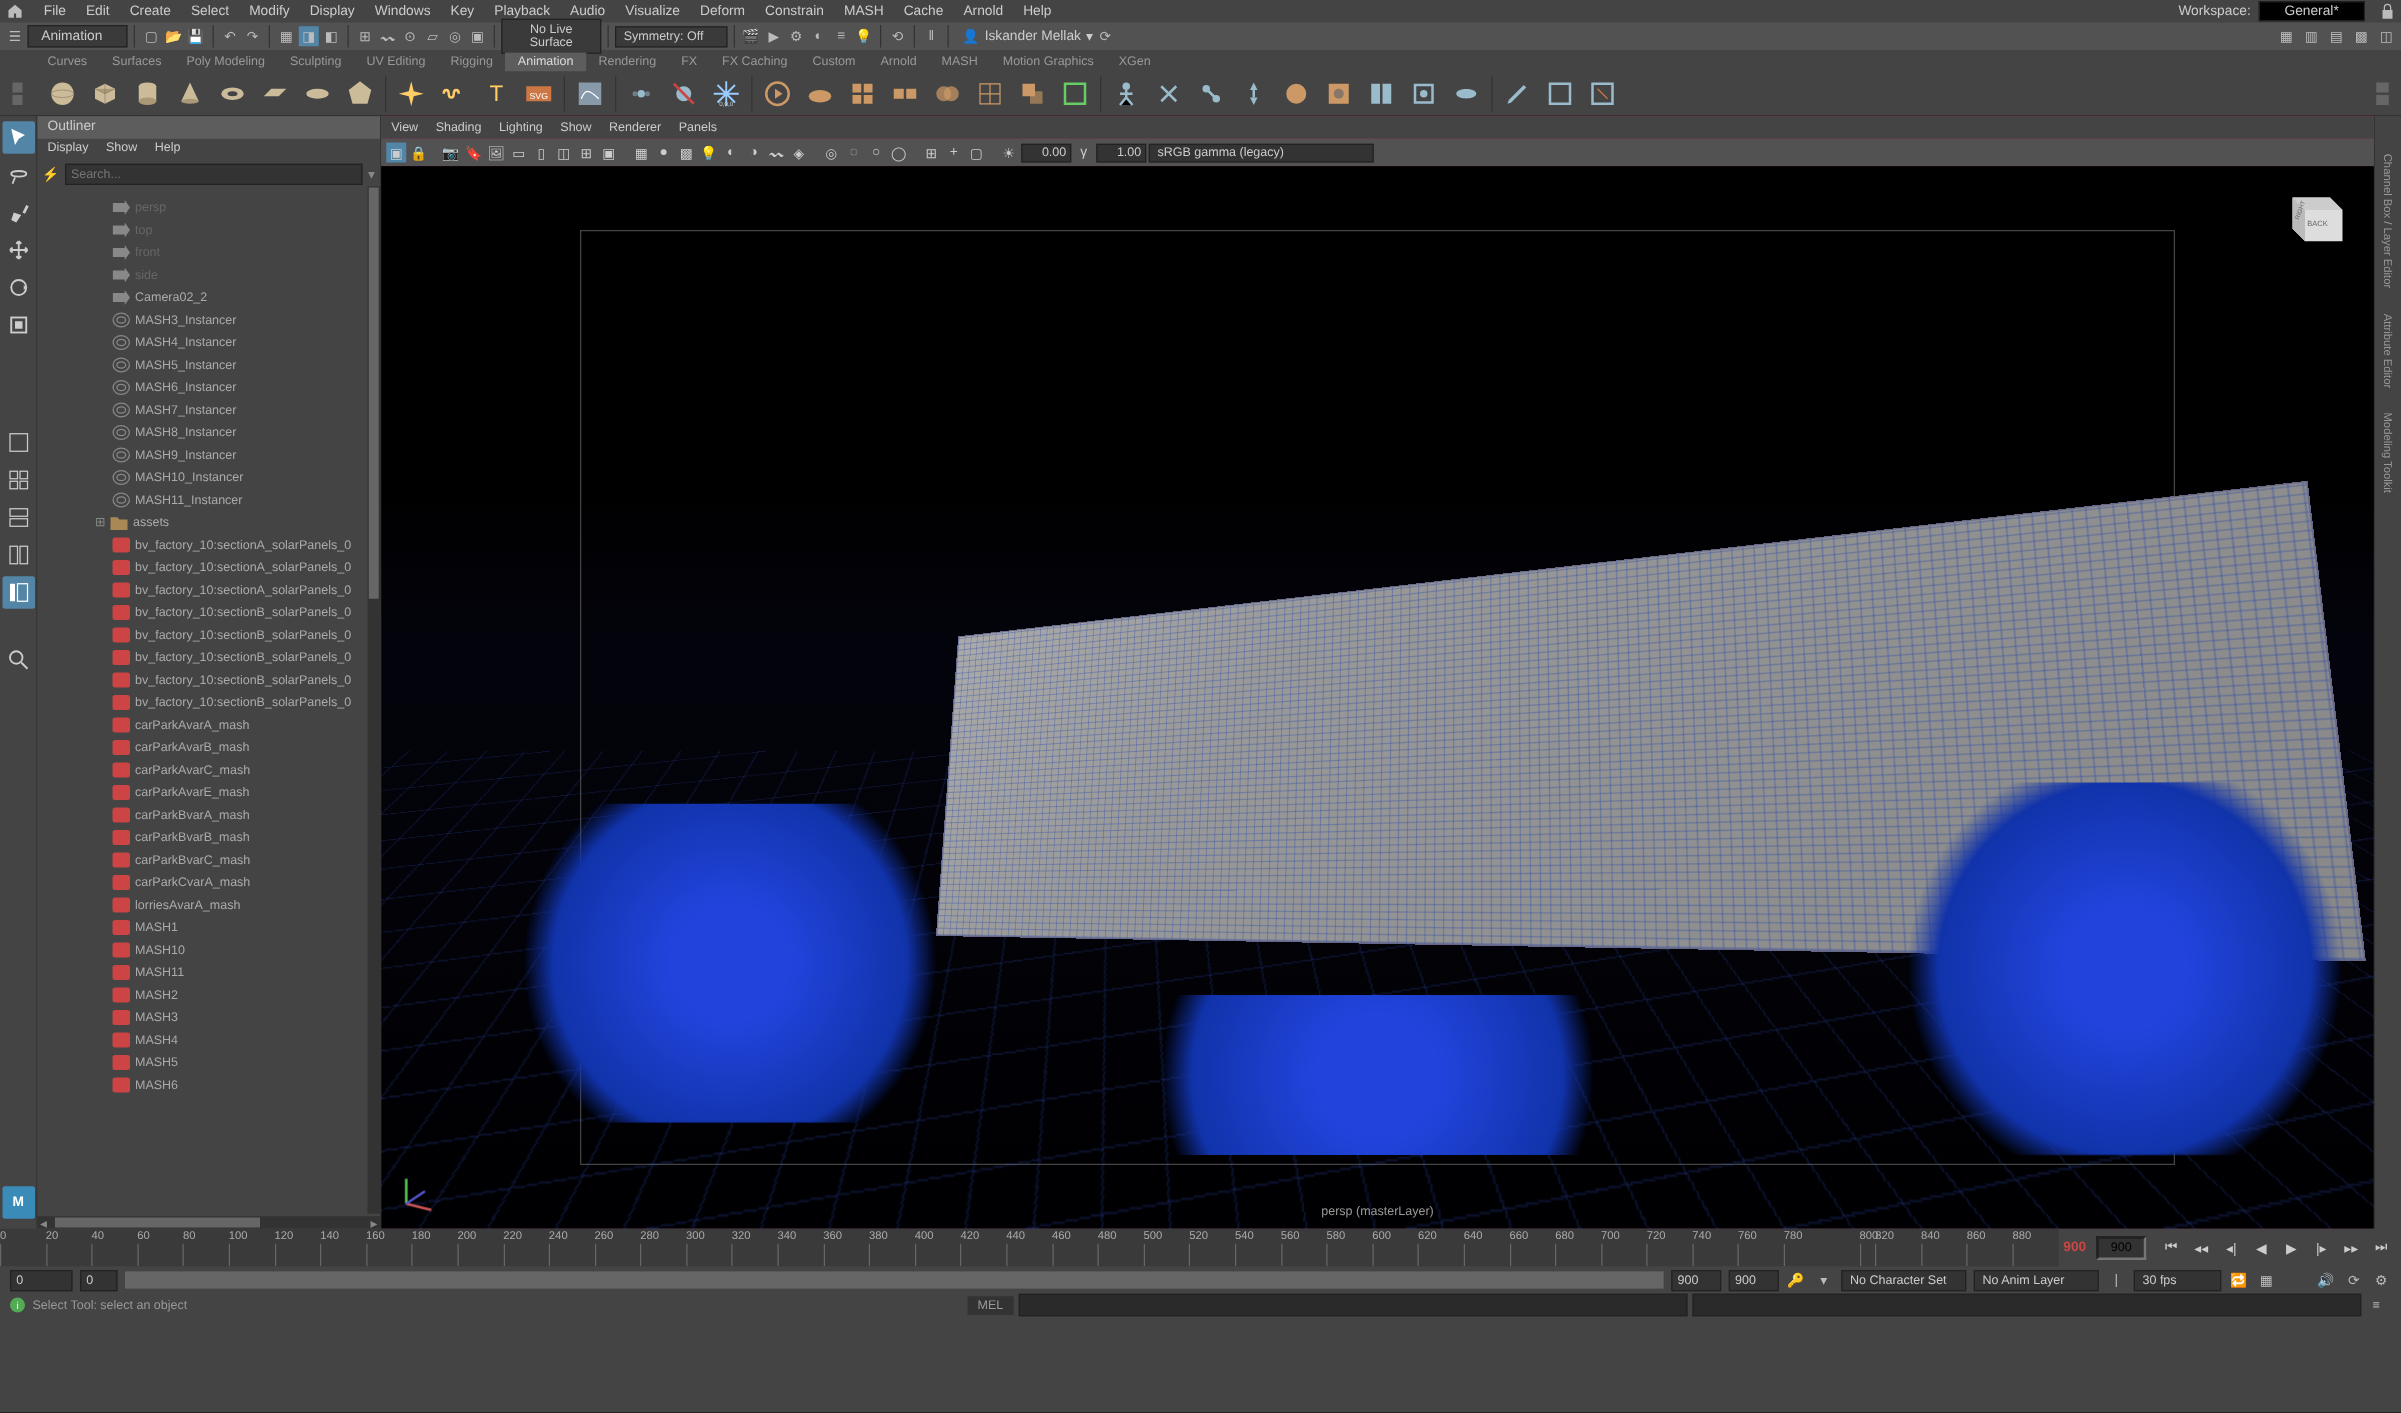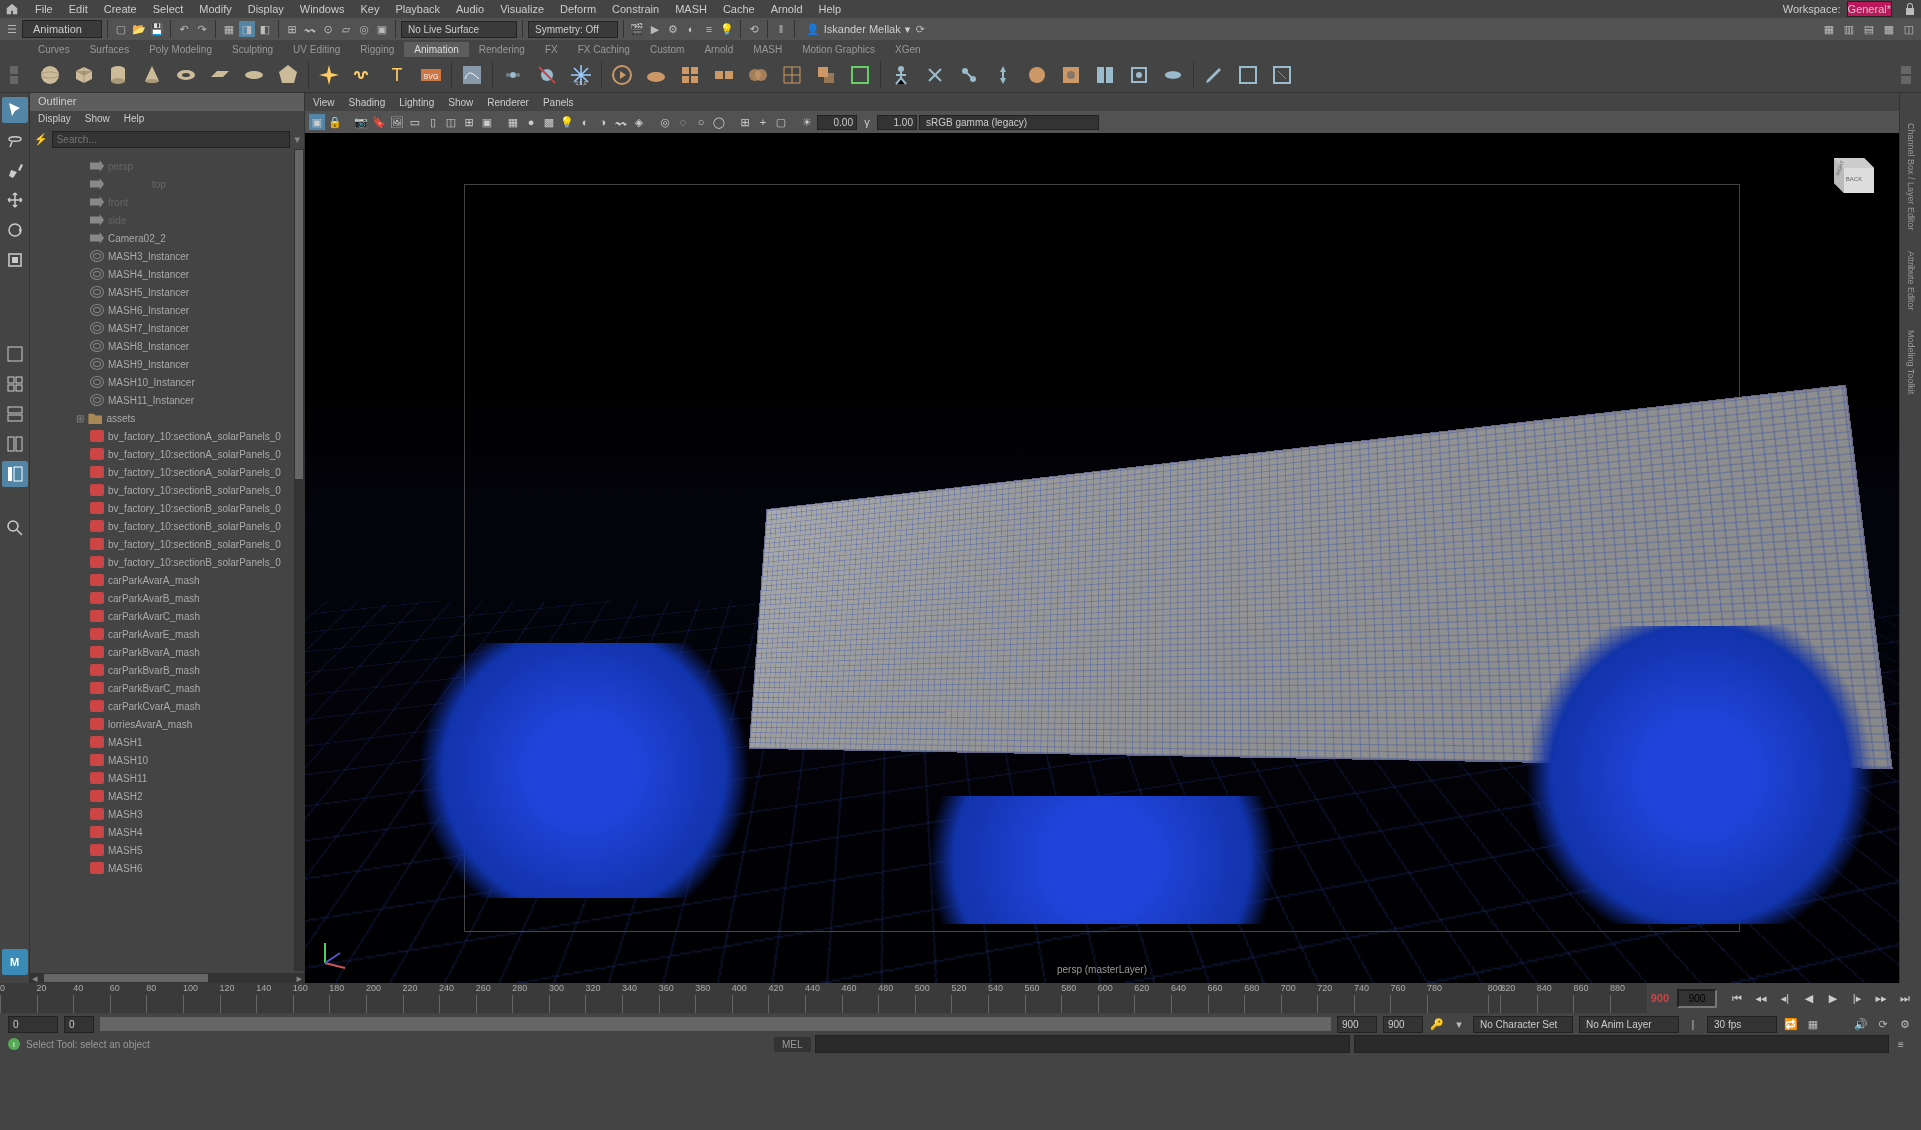--- a/index.html
+++ b/index.html
@@ -2,21 +2,21 @@
 <html><head>
 <meta charset="utf-8">
 <style>
 * { margin: 0; padding: 0; box-sizing: border-box; font-family: Arial, sans-serif; }
 body { background: #444444; color: #ccc; font-size: 11px; overflow: hidden; width: 1921px; height: 1130px; }
 
 .top-menu { height: 18px; background: #444; display: flex; align-items: center; padding: 0 5px; }
 .top-menu .home-icon { width: 14px; height: 14px; margin-right: 8px; }
 .top-menu .menu-item { padding: 0 8px; cursor: pointer; color: #ccc; }
 .top-menu .right { margin-left: auto; display: flex; align-items: center; gap: 6px; }
-.top-menu .dropdown { background: #be185d; padding: 1px 0; border: 1px solid #222; text-align: center; }
+.top-menu .dropdown { background: #000000; padding: 1px 20px; border: 1px solid #222; text-align: center; }
 .lock-icon { width: 12px; height: 14px; margin-left: 6px; }
 
 .status-bar { height: 22px; background: #525252; display: flex; align-items: center; padding: 0 4px; gap: 2px;}
 .status-bar .mode-dd { background: #3a3a3a; padding: 2px 10px; width: 80px; border: 1px solid #222;}
 .status-bar .sep { width: 1px; height: 18px; background: #333; margin: 0 3px;}
 .icon-sm { width: 16px; height: 16px; display: inline-flex; align-items: center; justify-content: center; color: #bbb; cursor: pointer; }
 .status-bar .dd-text { background: #3a3a3a; padding: 2px 6px; border: 1px solid #222; font-size: 10px;}
 .status-bar .user { margin-left: 6px; display:flex; align-items:center; gap:4px;}
 
 .shelf-tabs { height: 18px; background: #444; display: flex; align-items: center; padding-left: 28px; gap: 0;}
@@ -163,21 +163,21 @@
   <span class="icon-sm" style="background:#5285a6;">◨</span>
   <span class="icon-sm">◧</span>
   <span class="sep"></span>
   <span class="icon-sm">⊞</span>
   <span class="icon-sm">〰</span>
   <span class="icon-sm">⊙</span>
   <span class="icon-sm">▱</span>
   <span class="icon-sm">◎</span>
   <span class="icon-sm">▣</span>
   <span class="sep"></span>
-  <span class="dd-text" style="width:116px;">No Live Surface</span>
+  <span class="dd-text" style="width:80px;text-align:center;">No Live Surface</span>
   <span class="sep"></span>
   <span class="dd-text" style="width:90px;">Symmetry: Off</span>
   <span class="sep"></span>
   <span class="icon-sm">🎬</span>
   <span class="icon-sm">▶</span>
   <span class="icon-sm">⚙</span>
   <span class="icon-sm">◐</span>
   <span class="icon-sm">≡</span>
   <span class="icon-sm">💡</span>
   <span class="sep"></span>
@@ -536,21 +536,21 @@
       <input type="text" placeholder="Search..." style="">
       <span style="color:#888;">▾</span>
     </div>
     <div class="outliner-tree" id="outliner-tree">
         <div class="tree-item">
           <span class="tree-icon cam-icon"></span>
           <span style="color: rgb(102, 102, 102);">persp</span>
         </div>
         <div class="tree-item">
           <span class="tree-icon cam-icon"></span>
-          <span style="color: rgb(102, 102, 102); margin-left: 44px;">top</span>
+          <span style="color: rgb(102, 102, 102);">top</span>
         </div>
         <div class="tree-item">
           <span class="tree-icon cam-icon"></span>
           <span style="color: rgb(102, 102, 102);">front</span>
         </div>
         <div class="tree-item">
           <span class="tree-icon cam-icon"></span>
           <span style="color: rgb(102, 102, 102);">side</span>
         </div>
         <div class="tree-item">

